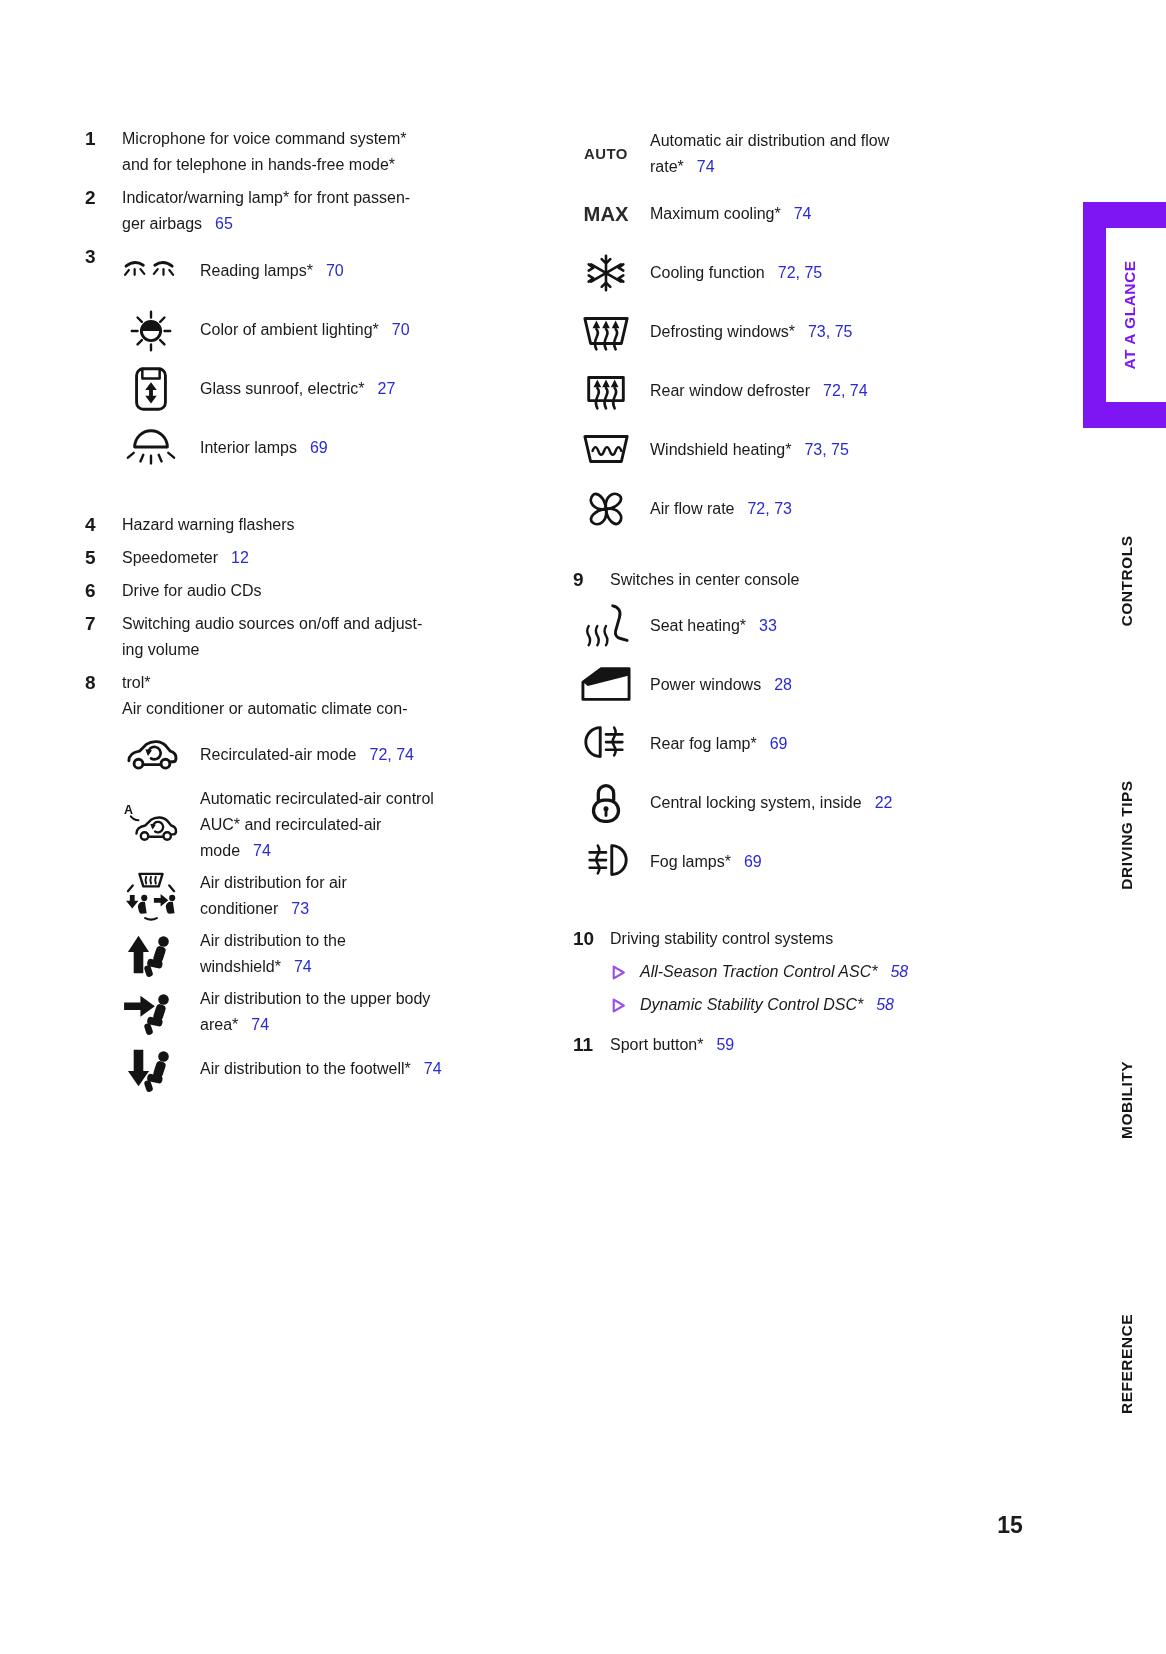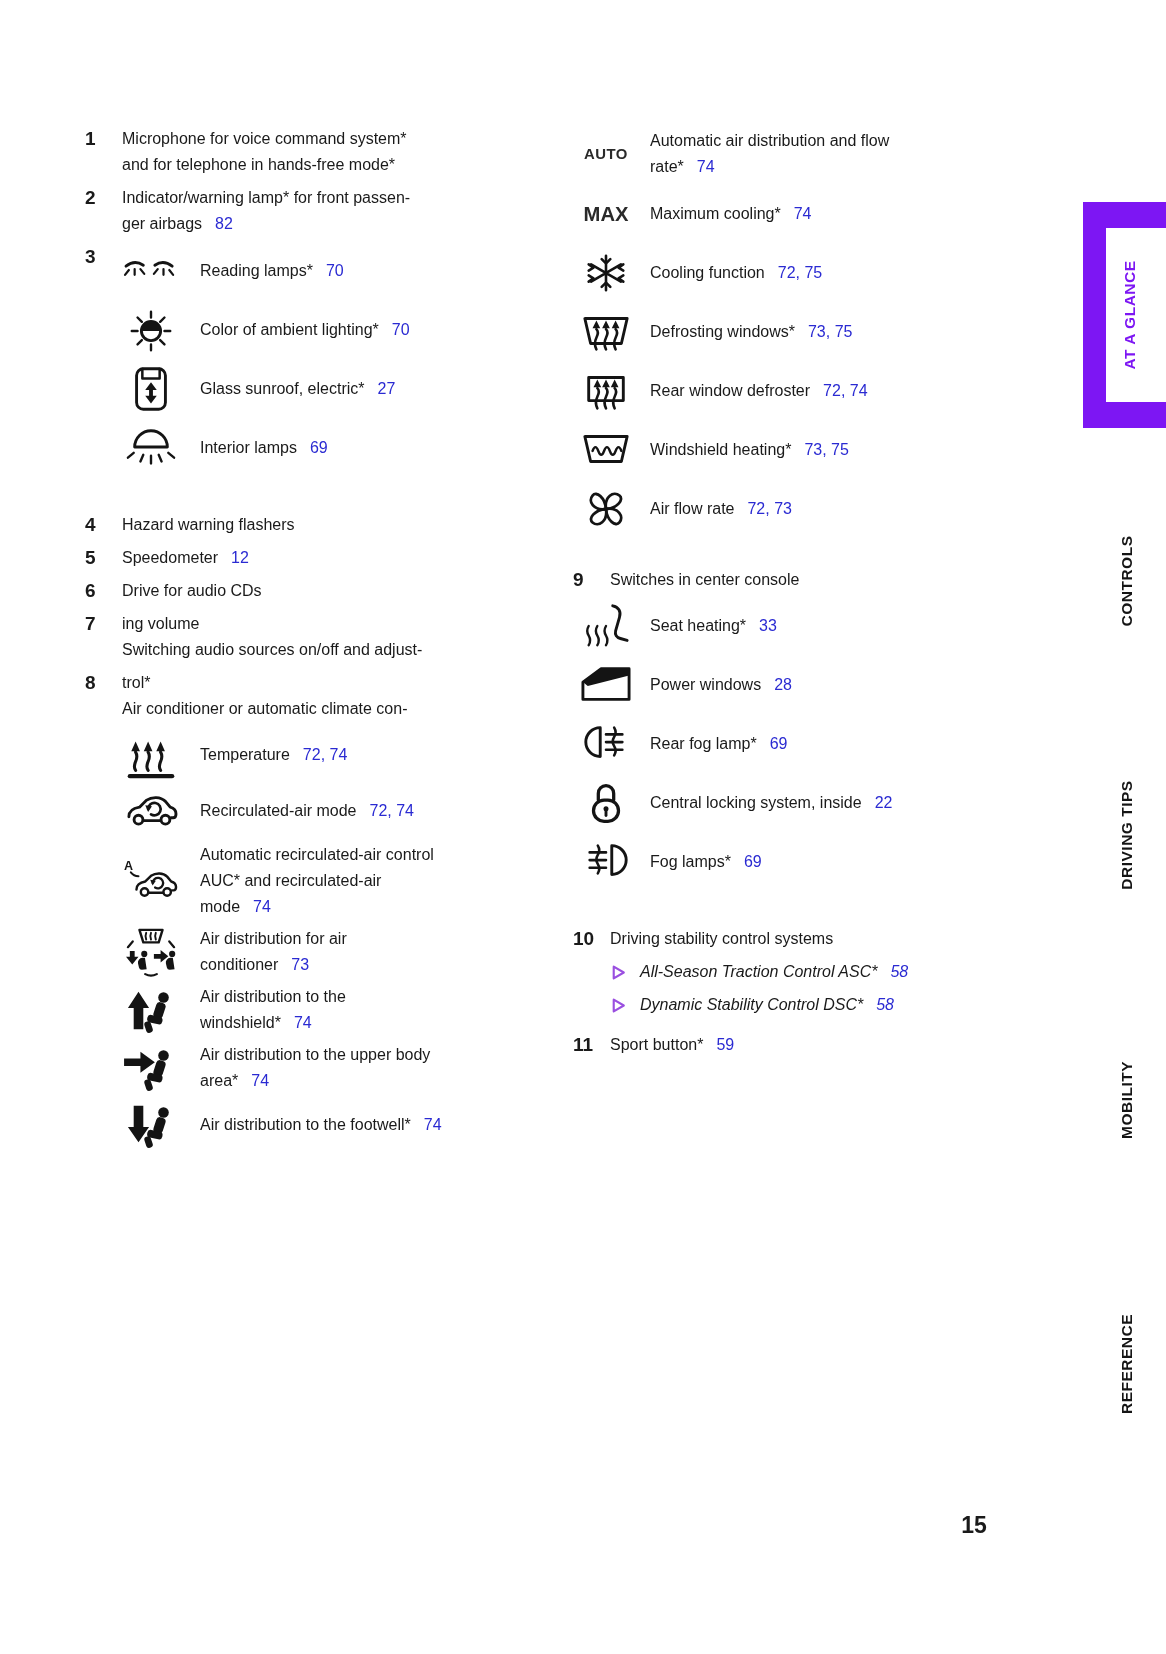--- a/index.html
+++ b/index.html
@@ -33,21 +33,21 @@
   #left-list > .row:nth-child(8) .subrow{margin-bottom:6px;}
 
   
   .bracket{position:absolute;left:1083px;top:202px;width:83px;height:226px;background:var(--accent);}
   .bracket::after{content:"";position:absolute;left:23px;top:26px;right:0;bottom:26px;background:#fff;}
   .vlabel{position:absolute;width:220px;height:26px;display:flex;align-items:center;justify-content:center;
           font-weight:bold;font-size:15.5px;letter-spacing:0.5px;transform:rotate(-90deg);white-space:nowrap;}
   .vlabel.active{color:var(--accent);z-index:2;}
   .vlabel.plain{color:#151515;}
 
-  #page-number{position:absolute;left:944px;top:1512px;width:60px;text-align:center;
+  #page-number{position:absolute;left:980px;top:1512px;width:60px;text-align:center;
                font-weight:bold;font-size:23px;}
   svg text{font-family:"Liberation Sans",sans-serif;}
 </style>
 </head>
 <body>
 
 <div id="page">
 
   <div id="left-col" class="col">
     <div id="left-list">
@@ -55,21 +55,21 @@
           <span class="num">1</span>
           <div class="body">
             <div class="line"><span class="txt">Microphone for voice command system*</span></div>
             <div class="line"><span class="txt">and for telephone in hands-free mode*</span></div>
           </div>
         </div>
         <div class="row numbered">
           <span class="num">2</span>
           <div class="body">
             <div class="line"><span class="txt">Indicator/warning lamp* for front passen-</span></div>
-            <div class="line"><span class="txt">ger airbags</span><span class="pg">82</span></div>
+            <div class="line"><span class="txt">ger airbags</span><span class="pg">65</span></div>
           </div>
         </div>
         <div class="row numbered">
           <span class="num">3</span>
           <div class="body">
             <div class="sublist">
               <div class="subrow">
                 <span class="ico">
                   <svg width="58" height="50" viewBox="0 0 60 52" fill="none" stroke="#141414" stroke-width="3" stroke-linecap="round" stroke-linejoin="round">
                     <path d="M4,21 Q13,14 22,20"></path>
@@ -134,42 +134,30 @@
         </div>
         <div class="row numbered">
           <span class="num">6</span>
           <div class="body">
             <div class="line"><span class="txt">Drive for audio CDs</span></div>
           </div>
         </div>
         <div class="row numbered">
           <span class="num">7</span>
           <div class="body">
+            <div class="line"><span class="txt">Switching audio sources on/off and adjust-</span></div>
             <div class="line"><span class="txt">ing volume</span></div>
-            <div class="line"><span class="txt">Switching audio sources on/off and adjust-</span></div>
           </div>
         </div>
         <div class="row numbered">
           <span class="num">8</span>
           <div class="body">
             <div class="line"><span class="txt">trol*</span></div>
             <div class="line"><span class="txt">Air conditioner or automatic climate con-</span></div>
             <div class="sublist">
-              <div class="subrow">
-                <span class="ico">
-                  <svg width="58" height="50" viewBox="0 0 60 52" fill="none" stroke="#141414" stroke-width="3" stroke-linecap="round" stroke-linejoin="round">
-                    <path d="M14,42 c-5,-7 5,-11 0,-19 M27,42 c-5,-7 5,-11 0,-19 M40,42 c-5,-7 5,-11 0,-19" stroke-width="3.2"></path>
-                    <path d="M9.5,22 h9 L14,12 Z M22.5,22 h9 L27,12 Z M35.5,22 h9 L40,12 Z" fill="#141414" stroke="none"></path>
-                    <line x1="8" y1="48" x2="52" y2="48" stroke-width="4.5"></line>
-                  </svg>
-                </span>
-                <div class="sbody">
-                  <div class="line"><span class="txt">Temperature</span><span class="pg">72, 74</span></div>
-                </div>
-              </div>
               <div class="subrow">
                 <span class="ico">
                   <svg width="58" height="50" viewBox="0 0 60 52" fill="none" stroke="#141414" stroke-width="3" stroke-linecap="round" stroke-linejoin="round">
                     <path d="M7,32 c0,-6 5,-9 11,-10 l7,-7 c6,-4 15,-4 20,1 l5,6 c4,1 6,4 6,7 c0,2 -1,4 -3,4 l-2,0"></path>
                     <circle cx="17" cy="35" r="4.6"></circle>
                     <circle cx="45" cy="35" r="4.6"></circle>
                     <path d="M22,36 h18"></path>
                     <path d="M27,24 a6.5,6.5 0 1 1 3,5.5" stroke-width="2.8"></path>
                     <path d="M24,20 l7,1 -4,6 z" fill="#141414" stroke="none"></path>
                   </svg>

